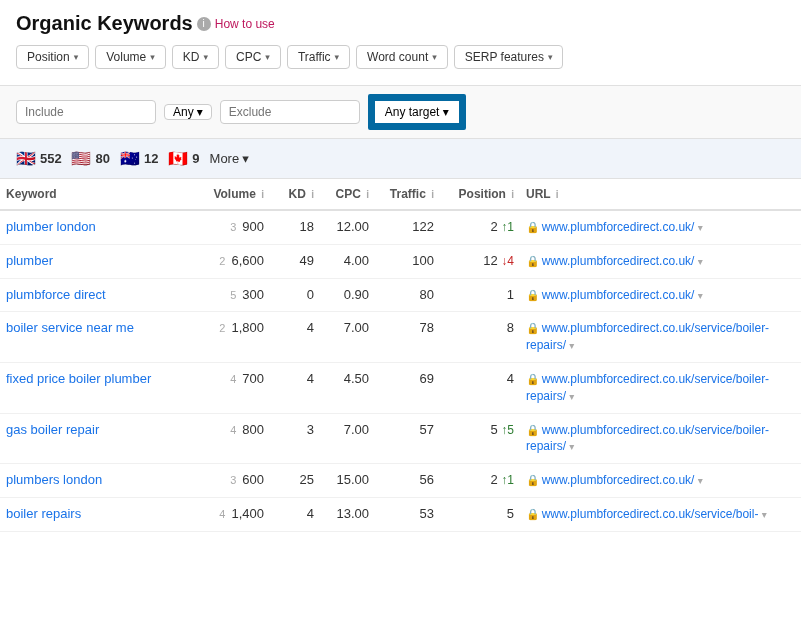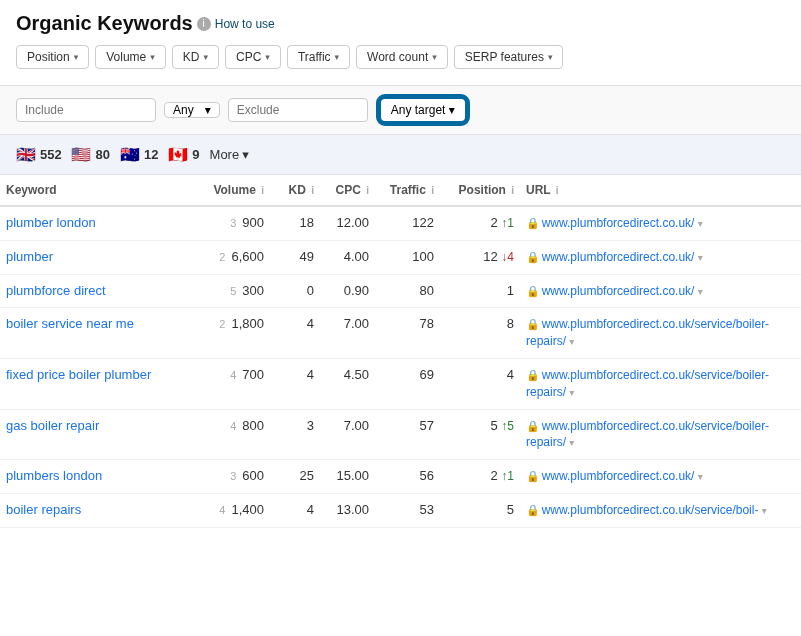--- a/index.html
+++ b/index.html
@@ -1,31 +1,31 @@
 <!DOCTYPE html>
 <html><head>
   <meta charset="utf-8">
   <style>
     * { box-sizing: border-box; margin: 0; padding: 0; }
     body { font-family: Arial, sans-serif; font-size: 13px; color: #333; background: #fff; width: 801px; }
 
     .header { padding: 12px 16px 8px; border-bottom: 1px solid #e0e0e0; }
     .header-title { display: flex; align-items: center; gap: 4px; margin-bottom: 10px; }
     .header-title h1 { font-size: 20px; font-weight: bold; color: #111; }
-    .how-to-use { font-size: 12px; color: #0c4a6e; cursor: pointer; }
+    .how-to-use { font-size: 12px; color: #be185d; cursor: pointer; }
     .info-icon { display: inline-block; width: 14px; height: 14px; border-radius: 50%; background: #aaa; color: #fff; font-size: 10px; text-align: center; line-height: 14px; cursor: pointer; }
 
     .filters { display: flex; flex-wrap: wrap; gap: 6px; margin-bottom: 8px; }
     .filter-btn { display: inline-flex; align-items: center; gap: 4px; padding: 4px 10px; border: 1px solid #ccc; border-radius: 4px; background: #fff; cursor: pointer; font-size: 12px; color: #333; }
     .filter-btn .arrow { font-size: 9px; color: #666; }
 
     .filter-row { display: flex; align-items: center; gap: 8px; padding: 8px 16px; background: #f9f9f9; border-bottom: 1px solid #e0e0e0; }
     .filter-input { padding: 4px 8px; border: 1px solid #ccc; border-radius: 4px; font-size: 12px; color: #999; background: #fff; width: 140px; }
-    .any-btn { padding: 0 8px; border: 1px solid #ccc; border-radius: 4px; font-size: 12px; background: #fff; cursor: pointer; display: inline-flex; align-items: center; gap: 11px; }
-    .any-target-btn { padding: 4px 10px; border: 5px solid #0369a1; border-radius: 9px; font-size: 12px; background: #fff; cursor: pointer; }
+    .any-btn { padding: 0 8px; border: 1px solid #ccc; border-radius: 4px; font-size: 12px; background: #fff; cursor: pointer; display: inline-flex; align-items: center; gap: 3px; }
+    .any-target-btn { padding: 4px 10px; border: 7px solid #0369a1; border-radius: 2px; font-size: 12px; background: #fff; cursor: pointer; }
 
     .flags-row { display: flex; align-items: center; gap: 10px; padding: 10px 16px; background: #f0f4fa; border-bottom: 1px solid #e0e0e0; }
     .flag-item { display: flex; align-items: center; gap: 4px; font-size: 13px; font-weight: 600; cursor: pointer; }
     .flag { font-size: 16px; }
     .more-btn { display: flex; align-items: center; gap: 3px; font-size: 13px; color: #333; cursor: pointer; }
 
     table { width: 100%; border-collapse: collapse; }
     thead tr { border-bottom: 2px solid #e0e0e0; }
     thead th { padding: 8px 6px; text-align: left; font-size: 12px; font-weight: 600; color: #555; white-space: nowrap; }
     thead th.num { text-align: right; }

